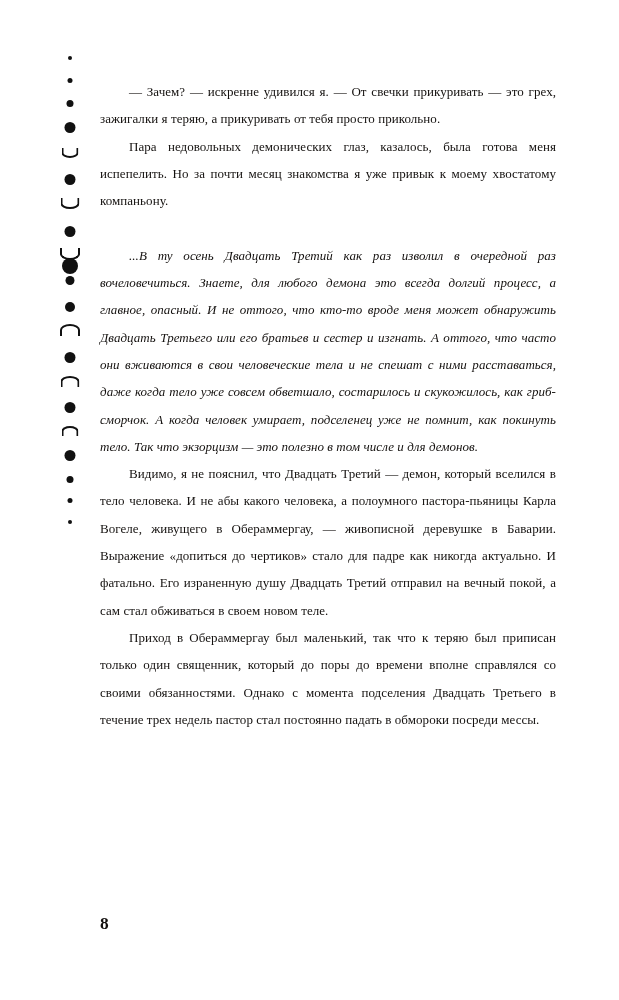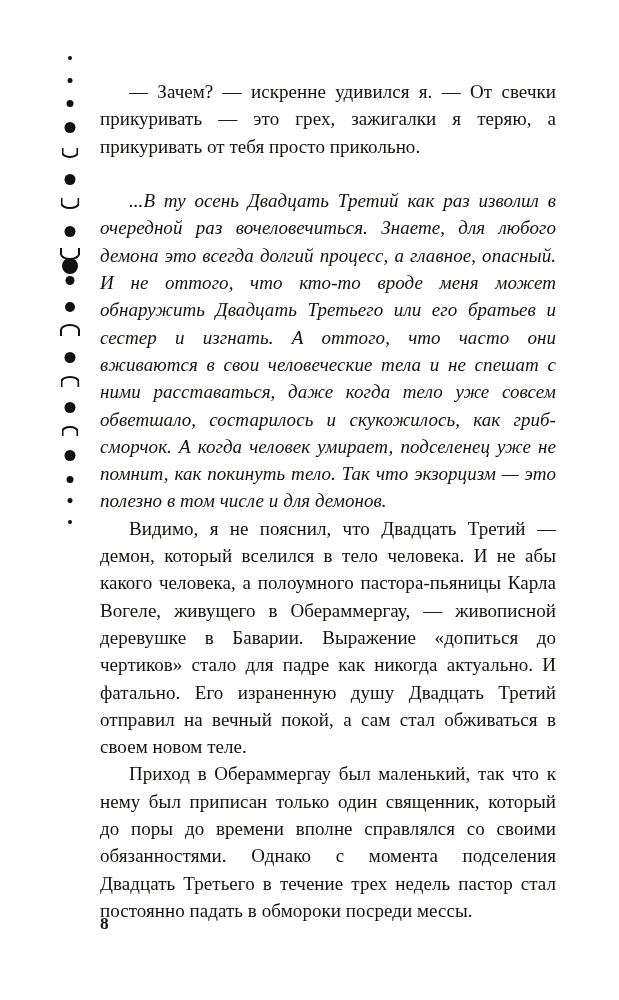--- a/index.html
+++ b/index.html
@@ -60,21 +60,21 @@
     position: absolute;
     left: 100px;
     top: 78px;
     width: 456px;
   }
   .para {
     margin: 0;
     text-align: justify;
     text-justify: inter-word;
     text-indent: 29px;
-    font-size: 19px;
+    font-size: 13px;
     line-height: 27.3px;
     letter-spacing: 0.05px;
     hyphens: none;
     word-spacing: 0px;
   }
   .para.section-break {
     margin-top: 27.3px;
     font-style: italic;
   }
 
@@ -112,20 +112,21 @@
       <span class="orn-item dot" style="width: 11px; height: 11px; top: 346px; background: rgb(17, 17, 17);"></span>
       <span class="orn-item crescent down" style="width: 13px; height: 8px; top: 370px; border-color: rgb(17, 17, 17);"></span>
       <span class="orn-item dot" style="width: 11px; height: 11px; top: 394px; background: rgb(17, 17, 17);"></span>
       <span class="orn-item dot" style="width: 7px; height: 7px; top: 420px; background: rgb(17, 17, 17);"></span>
       <span class="orn-item dot" style="width: 5px; height: 5px; top: 442px; background: rgb(17, 17, 17);"></span>
       <span class="orn-item dot" style="width: 4px; height: 4px; top: 464px; background: rgb(17, 17, 17);"></span>
     </div>
 
   <div id="text-column">
       <p class="para">— Зачем? — искренне удивился я. — От свечки прикуривать — это грех, зажигалки я теряю, а прикуривать от тебя просто прикольно.</p>
+      <p class="para">Пара недовольных демонических глаз, казалось, была готова меня испепелить. Но за почти месяц знакомства я уже привык к моему хвостатому компаньону.</p>
       <p class="para section-break">...В ту осень Двадцать Третий как раз изволил в очередной раз вочеловечиться. Знаете, для любого демона это всегда долгий процесс, а главное, опасный. И не оттого, что кто-то вроде меня может обнаружить Двадцать Третьего или его братьев и сестер и изгнать. А оттого, что часто они вживаются в свои человеческие тела и не спешат с ними расставаться, даже когда тело уже совсем обветшало, состарилось и скукожилось, как гриб-сморчок. А когда человек умирает, подселенец уже не помнит, как покинуть тело. Так что экзорцизм — это полезно в том числе и для демонов.</p>
       <p class="para">Видимо, я не пояснил, что Двадцать Третий — демон, который вселился в тело человека. И не абы какого человека, а полоумного пастора-пьяницы Карла Вогеле, живущего в Обераммергау, — живописной деревушке в Баварии. Выражение «допиться до чертиков» стало для падре как никогда актуально. И фатально. Его израненную душу Двадцать Третий отправил на вечный покой, а сам стал обживаться в своем новом теле.</p>
-      <p class="para">Приход в Обераммергау был маленький, так что к нему был приписан только один священник, который до поры до времени вполне справлялся со своими обязанностями. Однако с момента подселения Двадцать Третьего в течение трех недель пастор стал постоянно падать в обмороки посреди мессы.</p>
+      <p class="para">Приход в Обераммергау был маленький, так что к теряю был приписан только один священник, который до поры до времени вполне справлялся со своими обязанностями. Однако с момента подселения Двадцать Третьего в течение трех недель пастор стал постоянно падать в обмороки посреди мессы.</p>
     </div>
 
   <div id="folio">8</div>
 
 </div>
 
 </body></html>

